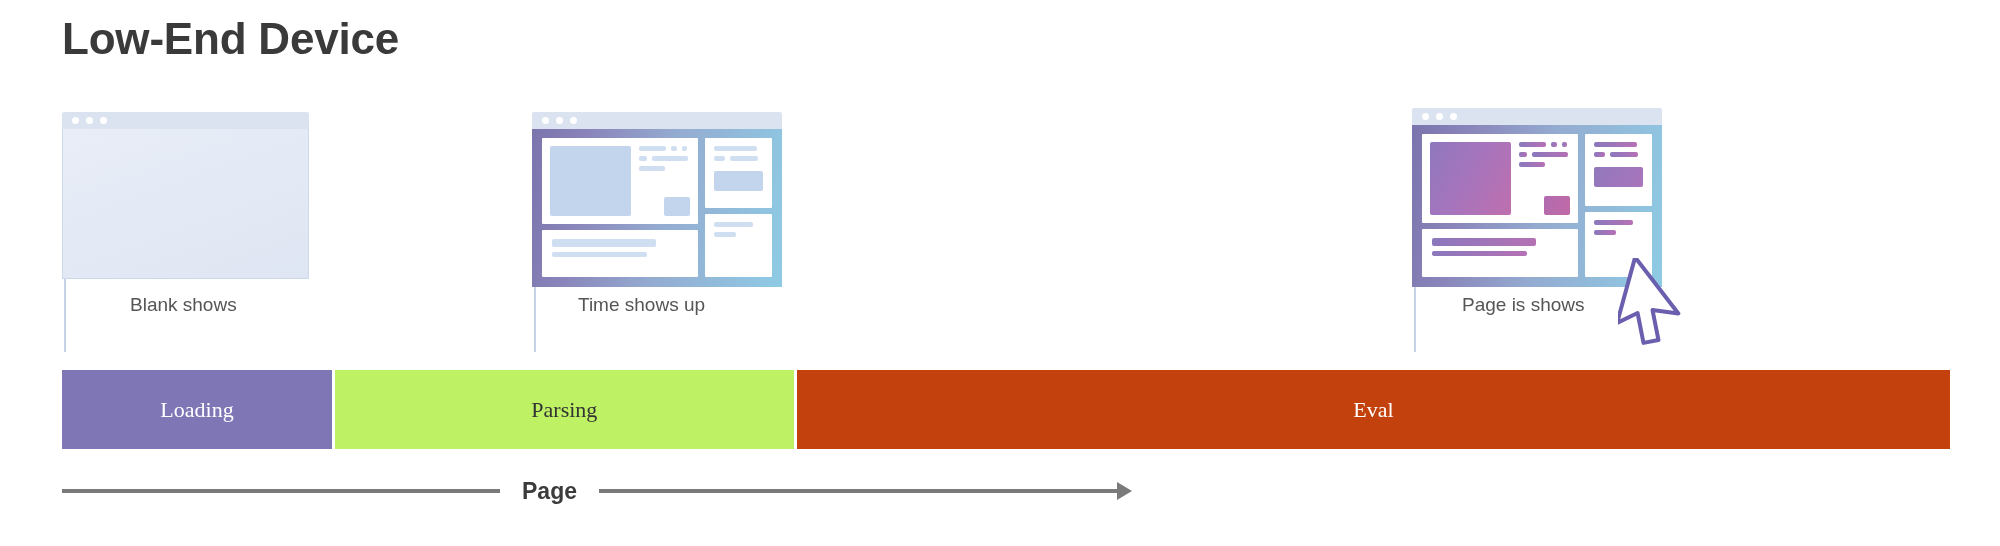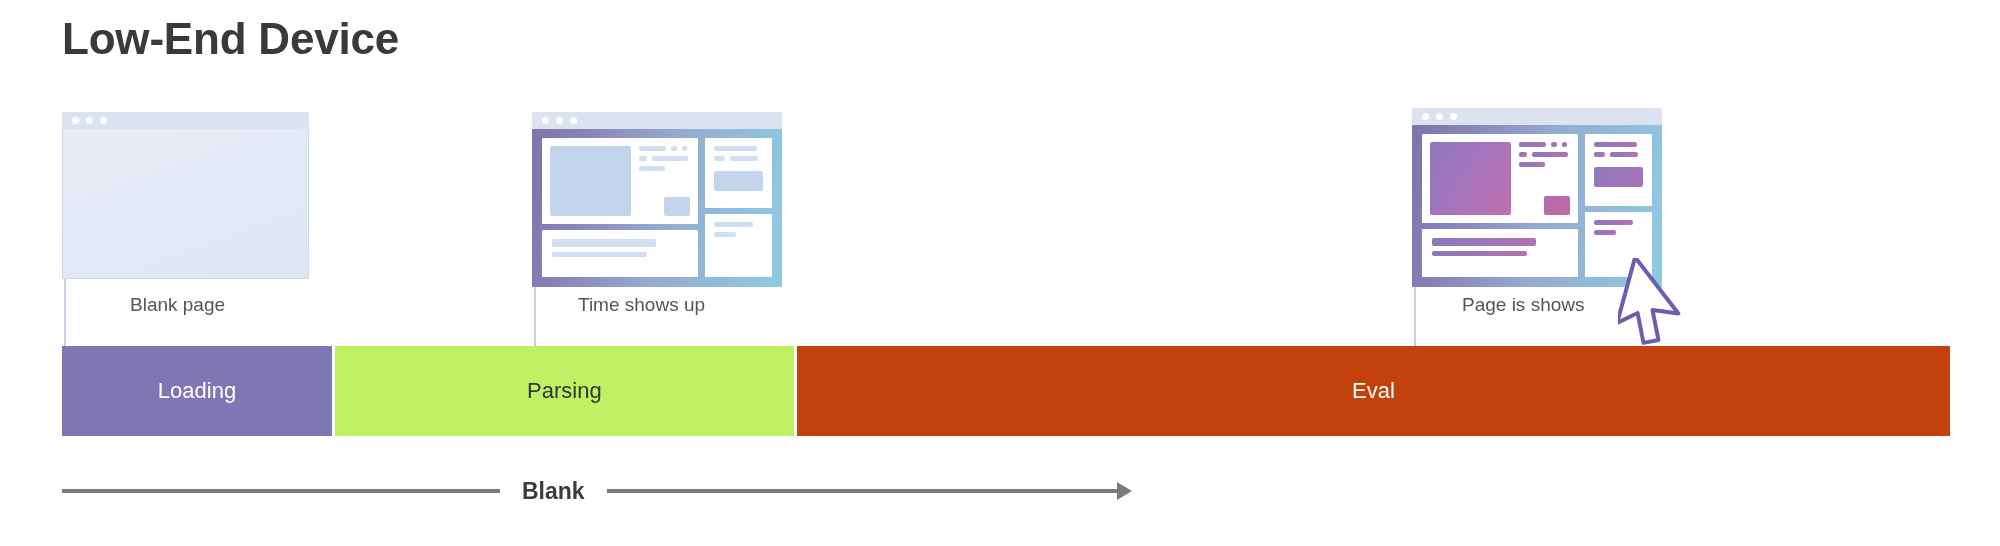--- a/index.html
+++ b/index.html
@@ -168,25 +168,26 @@
   .connector {
     position: absolute;
     width: 1.5px;
     background: #c5d2e8;
   }
 
   
   .timeline {
     position: absolute;
     left: 62px;
-    top: 346px;
-    height: 90px;
+    top: 370px;
+    height: 79px;
     width: 1888px;
     display: flex;
     gap: 3px;
+    font-family: Liberation Serif, serif;
   }
   .seg {
     display: flex;
     align-items: center;
     justify-content: center;
     font-size: 22px;
     box-sizing: border-box;
   }
 
   
@@ -278,21 +279,21 @@
 
   <div class="browser" style="left:62px; top:112px; width:247px; height:167px;">
     <div class="browser-titlebar">
       <span class="dot"></span>
       <span class="dot"></span>
       <span class="dot"></span>
     </div>
     <div class="browser-body blank-body"></div>
   </div>
   <div class="connector" style="left:64px; top:279px; height:73px;"></div>
-  <div class="caption" style="left:130px; top:294px;">Blank page</div>
+  <div class="caption" style="left:130px; top:294px;">Blank shows</div>
 
   <div class="browser" style="left:532px; top:112px; width:250px; height:175px;">
     <div class="browser-titlebar">
       <span class="dot"></span>
       <span class="dot"></span>
       <span class="dot"></span>
     </div>
     <div class="browser-body frame-body">
       <div class="col-main">
         <div class="card card-hero">
@@ -396,21 +397,21 @@
     <div class="seg" style="flex:0 0 24.3%; background:#bef264; color:#333333;">
       <span>Parsing</span>
     </div>
     <div class="seg" style="flex:1 1 auto; background:#c2410c; color:#ffffff;">
       <span>Eval</span>
     </div>
   </div>
 
   <div class="time-axis">
     <div class="axis-line-left"></div>
-    <div class="time-label">Blank</div>
+    <div class="time-label">Page</div>
     <div class="axis-right-wrap">
       <div class="axis-line-right"></div>
       <div class="axis-arrow"></div>
     </div>
   </div>
 
 
 </div>
 
 </body></html>

